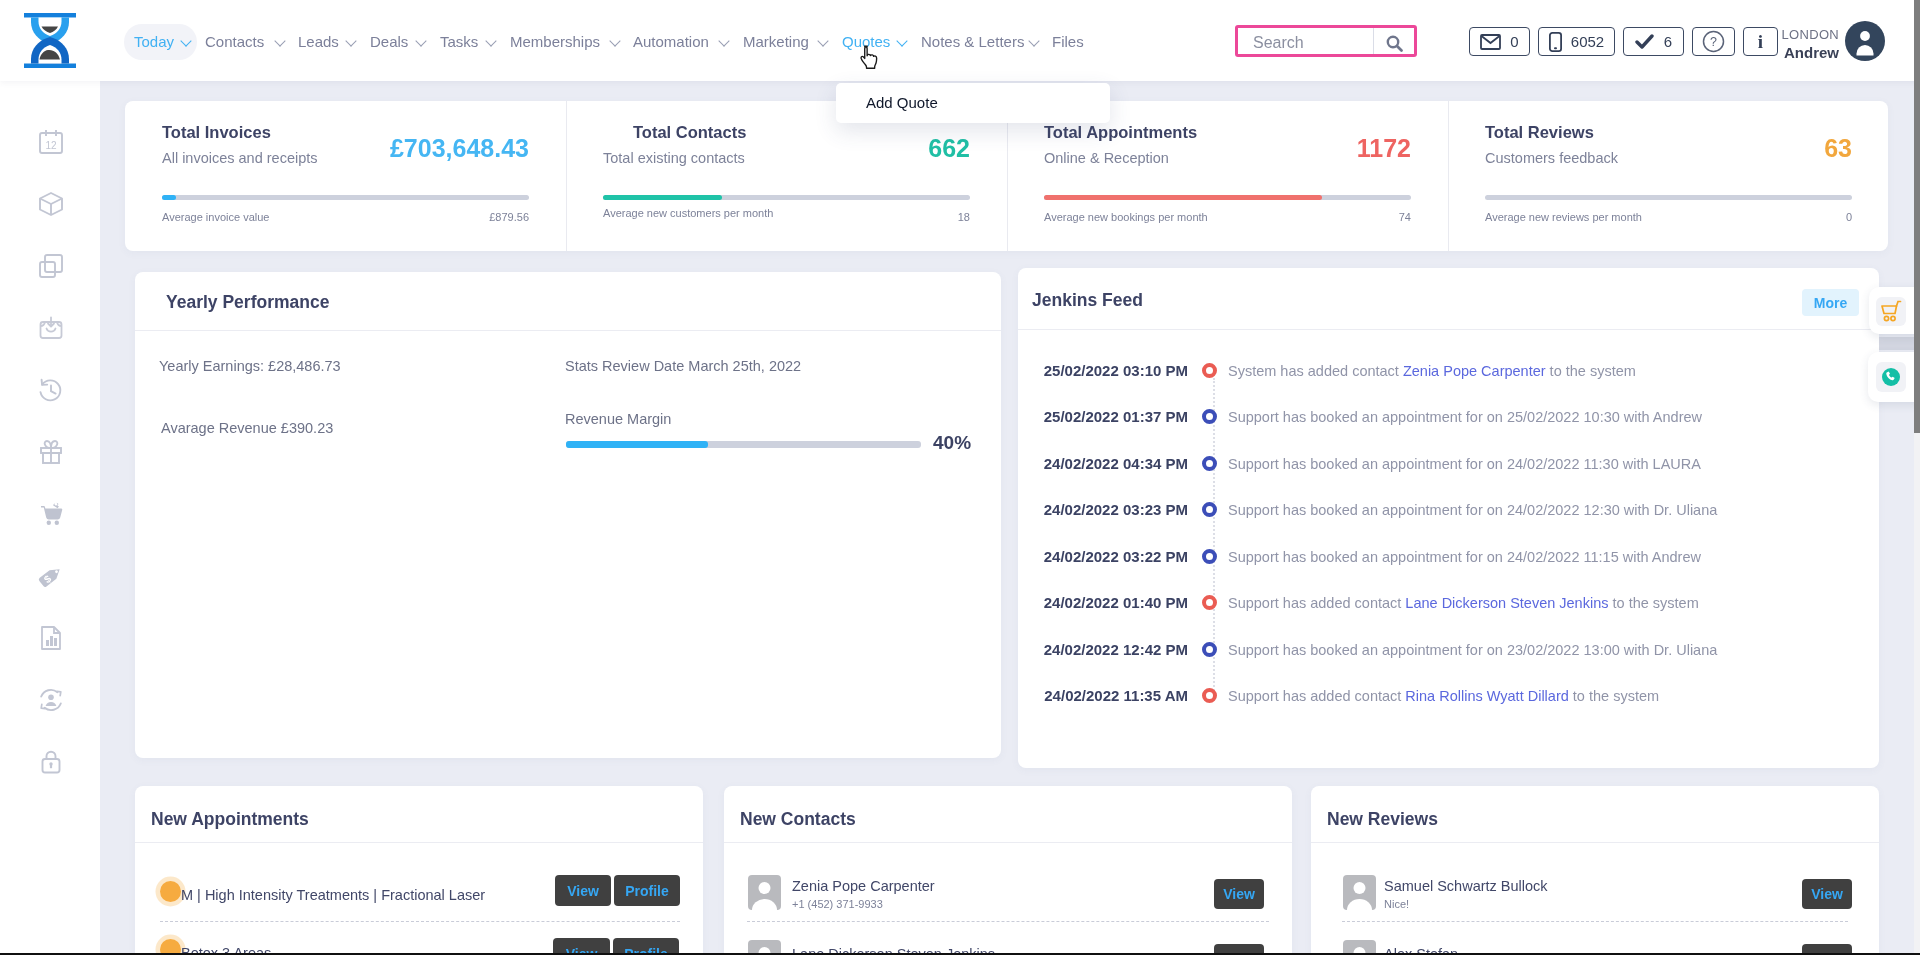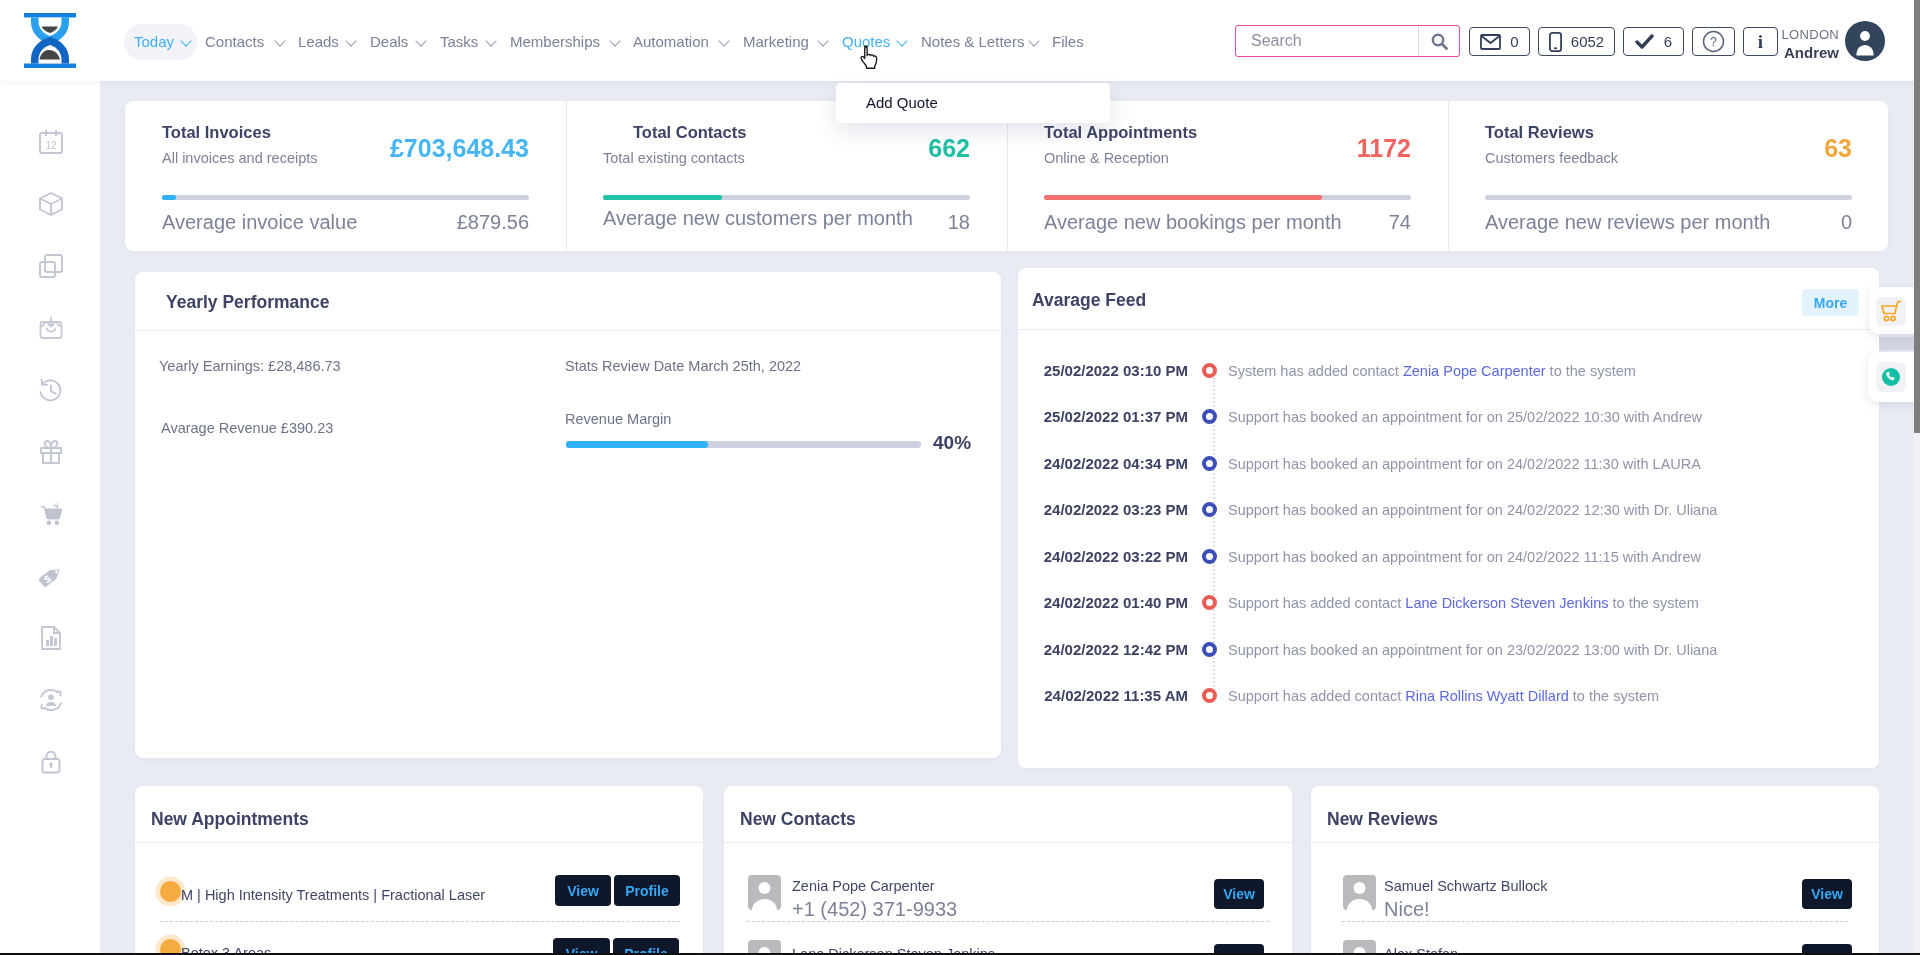--- a/index.html
+++ b/index.html
@@ -16,22 +16,22 @@
 .sidebar { position:absolute; left:0; top:81px; width:100px; height:874px; background:#fff; z-index:10; }
 .sideicon { position:absolute; left:37px; width:28px; height:28px; }
 
 .card { position:absolute; background:#fff; border-radius:8px; box-shadow:0 2px 8px rgba(80,90,130,0.05); }
 .cardhead { position:absolute; left:0; top:0; right:0; height:59px; border-bottom:1px solid #ebecf2; }
 .cardtitle { position:absolute; left:31px; top:20px; font-size:17.5px; font-weight:700; color:#3d4365; }
 .stat-title { font-size:16.5px; font-weight:700; color:#3d4365; }
 .stat-sub { font-size:14.5px; color:#7d8299; }
 .track { position:absolute; height:5px; border-radius:3px; background:#cdd1dd; }
 .fill { position:absolute; height:5px; border-radius:3px; top:0; left:0; }
-.grey15 { font-size:20px; color:#7d8299; }
-.btn-blue { position:absolute; background:#0f172a; color:#35a7f4; font-size:14px; font-weight:700; border-radius:4px; display:flex; align-items:center; justify-content:center; }
+.grey15 { font-size:11px; color:#7d8299; }
+.btn-blue { position:absolute; background:#404040; color:#35a7f4; font-size:14px; font-weight:700; border-radius:4px; display:flex; align-items:center; justify-content:center; }
 .dashed { position:absolute; border-top:1px dashed #c9ccd8; height:0; }
 .avatar-sq { position:absolute; width:33px; height:35px; background:#b9babe; border-radius:4px; overflow:hidden; }
 .name15 { font-size:14.5px; color:#414768; }
 .ts { position:absolute; font-size:15px; font-weight:700; color:#3b4263; white-space:nowrap; }
 .feedtxt { position:absolute; font-size:14.5px; color:#9094a8; white-space:nowrap; }
 .feedtxt a { color:#5b68de; text-decoration:none; }
 .ring { position:absolute; width:15px; height:15px; border-radius:50%; background:#fff; z-index:2; }
 .ring.red { border:4px solid #ea5c53; }
 .ring.blue { border:4px solid #3c4eb8; }
 </style>
@@ -70,21 +70,21 @@
     <span class="nav-item" style="left:633px;">Automation</span>
       <span class="chev" style="left:720px;"></span>
     <span class="nav-item" style="left:743px;">Marketing</span>
       <span class="chev" style="left:819px;"></span>
     <span class="nav-item" style="left:842px;color:#41b1f3;">Quotes</span>
       <span class="chev" style="left:898px;border-color:#41b1f3;"></span>
     <span class="nav-item" style="left:921px;">Notes &amp; Letters</span>
       <span class="chev" style="left:1030px;"></span>
     <span class="nav-item" style="left:1052px;">Files</span>
 
-    <div class="abs" style="left:1235px;top:25px;width:225px;height:32px;border:1px solid #ec4899;border-radius:3px;background:#fff;">
+    <div class="abs" style="left:1235px;top:25px;width:182px;height:32px;border:3px solid #ec4899;border-radius:3px;background:#fff;">
       <span class="abs" style="left:15px;top:6px;font-size:16px;color:#8b8fa0;">Search</span>
       <div class="abs" style="right:40px;top:0;bottom:0;border-right:1px solid #dadde7;"></div>
       <svg class="abs" style="right:10px;top:6px;" width="19" height="19" viewBox="0 0 19 19">
         <circle cx="8" cy="8" r="5.2" fill="none" stroke="#6f768c" stroke-width="2.4"></circle>
         <line x1="12" y1="12" x2="16.5" y2="16.5" stroke="#6f768c" stroke-width="2.8" stroke-linecap="round"></line>
       </svg>
     </div>
 
     <div class="hbox" style="left:1469px;width:61px;">
       <svg width="21" height="16" viewBox="0 0 21 16" style="margin-right:9px;">
@@ -265,21 +265,21 @@
     <div class="abs" style="left:430px;top:86px;font-size:14.5px;color:#6d7288;">Stats Review Date March 25th, 2022</div>
     <div class="abs" style="left:430px;top:139px;font-size:14.5px;color:#6d7288;">Revenue Margin</div>
     <div class="track" style="left:431px;top:169px;width:355px;height:7px;">
         <div class="fill" style="width:142px;height:7px;background:#2fb2f6;"></div>
       </div>
     <div class="abs" style="left:798px;top:160px;font-size:19px;font-weight:700;color:#3c4263;">40%</div>
   </div>
 
   <div id="activity" class="card" style="left:1018px;top:268px;width:861px;height:500px;">
     <div class="cardhead" style="height:62px;"></div>
-    <div class="cardtitle" style="left:14px;top:22px;">Avarage Feed</div>
+    <div class="cardtitle" style="left:14px;top:22px;">Jenkins Feed</div>
     <div class="btn-blue" style="left:784px;top:21px;width:57px;height:27px;background:#e2f3fd;">More</div>
     <div class="abs" style="left:195px;top:110px;width:0;height:320px;border-left:2px dotted #dcdee6;"></div>
     <div class="ts" style="right:691px;top:94px;">25/02/2022 03:10 PM</div>
     <div class="ring red" style="left:184px;top:95px;"></div>
     <div class="feedtxt" style="left:210px;top:95px;">System has added contact <a>Zenia Pope Carpenter</a> to the system</div>
     <div class="ts" style="right:691px;top:140px;">25/02/2022 01:37 PM</div>
     <div class="ring blue" style="left:184px;top:141px;"></div>
     <div class="feedtxt" style="left:210px;top:141px;">Support has booked an appointment for on 25/02/2022 10:30 with Andrew</div>
     <div class="ts" style="right:691px;top:187px;">24/02/2022 04:34 PM</div>
     <div class="ring blue" style="left:184px;top:188px;"></div>

